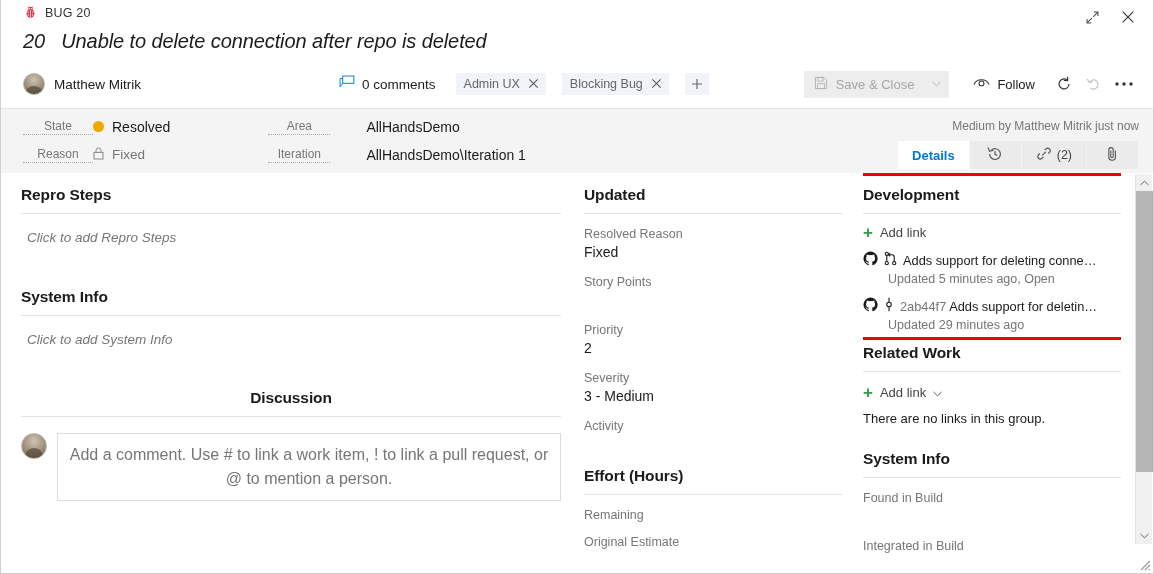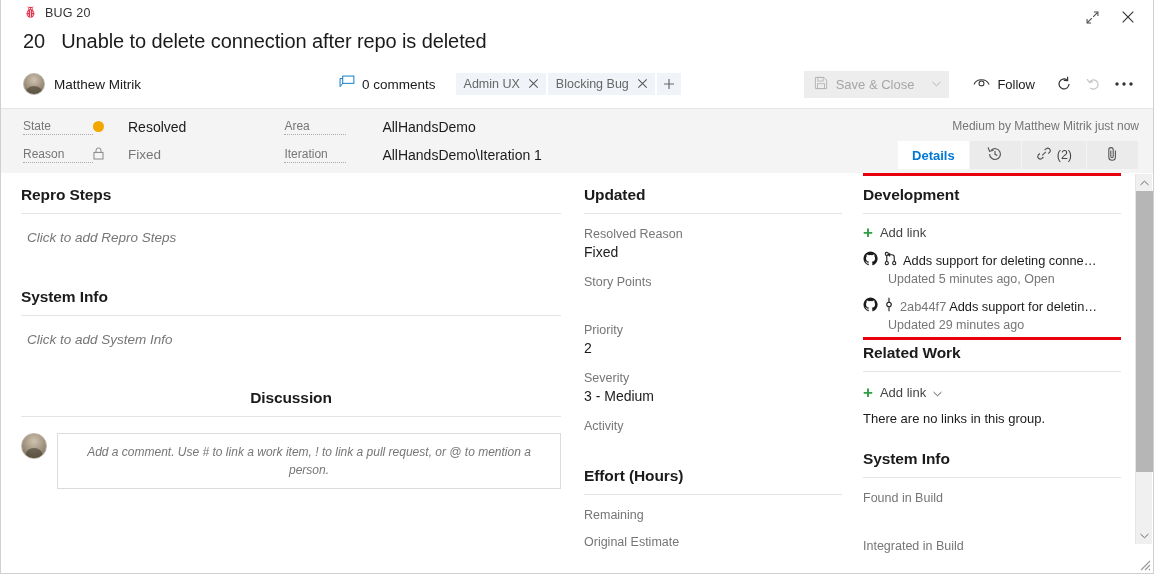--- a/index.html
+++ b/index.html
@@ -28,21 +28,21 @@
 
   
   .hdr { position: absolute; left: 0; top: 0; right: 0; height: 108px; background:#fff; }
   .hdr-row1 { position: absolute; left: 22px; top: 5px; display: flex; align-items: center; gap: 7px; }
   .bug-icon { width: 15px; height: 15px; display:block; }
   .wi-type { font-size: 12.5px; color: #333; letter-spacing: .2px; }
 
   .win-ctrls { position: absolute; right: 14px; top: 6px; display: flex; align-items: center; gap: 14px; }
   .win-btn { width: 22px; height: 22px; display: flex; align-items: center; justify-content: center; cursor: pointer; }
 
-  .hdr-title { position: absolute; left: 22px; top: 30px; display: flex; align-items: baseline; gap: 16px; }
+  .hdr-title { position: absolute; left: 22px; top: 30px; display: flex; align-items: baseline; gap: 16px; font-style: italic; }
   .wi-id { font-size: 20px; color: #222; font-weight: 400; }
   .wi-title { font-size: 20px; color: #1b1b1b; font-weight: 400; letter-spacing: -0.1px; }
 
   .hdr-row3 { position: absolute; left: 22px; top: 68px; right: 14px; height: 32px; display: flex; align-items: center; }
   .author { display: flex; align-items: center; gap: 9px; }
   .avatar {
     width: 22px; height: 22px; border-radius: 50%;
     background: radial-gradient(circle at 50% 30%, #cfc3b0 0%, #9d8f7c 55%, #6e6352 100%);
     border: 1px solid #bdb5a8; position: relative; overflow: hidden; flex: none;
   }
@@ -50,21 +50,21 @@
     content:""; position:absolute; left:50%; top:58%; transform:translateX(-50%);
     width: 17px; height: 14px; border-radius: 50% 50% 40% 40%;
     background: rgba(60,52,40,.55);
   }
   .avatar.lg { width: 26px; height: 26px; }
   .author-name { font-size: 13.5px; color: #1b1b1b; }
 
   .comments { display: flex; align-items: center; gap: 7px; margin-left: 198px; }
   .comments-label { font-size: 13.5px; color: #1b1b1b; }
 
-  .tags { display: flex; align-items: flex-start; gap: 2px; margin-left: 20px; }
+  .tags { display: flex; align-items: flex-start; gap: 16px; margin-left: 20px; }
   .tag {
     display: flex; align-items: center; gap: 8px;
     background: #f0f4f8; color: #666; font-size: 12.5px;
     padding: 3px 7px 4px 8px; height: 22px; cursor: pointer;
   }
   .tag-x { width: 11px; height: 11px; display:block; }
   .tag-add {
     background: #f0f4f8; width: 24px; height: 22px;
     display: flex; align-items: center; justify-content: center; cursor: pointer;
   }
@@ -83,27 +83,27 @@
   .icon-btn { width: 30px; height: 27px; display: flex; align-items: center; justify-content: center; cursor: pointer; }
   .icon-btn.ml { margin-left: 14px; }
 
   
   .strip {
     position: absolute; left: 0; top: 108px; right: 0; height: 65px;
     background: #f4f4f4; border-top: 1px solid #e6e6e6;
   }
   .strip-fields { position: absolute; left: 22px; top: 9px; display: flex; gap: 0; }
   .fgrp { display: flex; flex-direction: column; gap: 11px; }
-  .frow { display: flex; align-items: center; height: 17px; }
+  .frow { display: flex; align-items: center; height: 17px; text-align: center; }
   .flabel {
     font-size: 12px; color: #767676; width: 70px;
     border-bottom: 1px dotted #aaa; display: inline-block; line-height: 15px;
   }
   .flabel.w2 { width: 62px; }
-  .fval { font-size: 14px; color: #1b1b1b; display:flex; align-items:center; gap: 24px; }
+  .fval { font-size: 14px; color: #1b1b1b; display:flex; align-items:center; gap: 8px; }
   .fval.muted { color: #767676; font-size: 13.5px; }
   .dot { width: 11px; height: 11px; border-radius: 50%; background: #f2a600; display: inline-block; flex:none; }
   .grp2 { margin-left: 98px; }
   .grp2 .flabel { width: 62px; }
   .fval.area { margin-left: 36px; }
 
   .strip-right { position: absolute; right: 14px; top: 10px; text-align: right; }
   .updated { font-size: 12px; color: #767676; }
   .tabs { display: flex; align-items: flex-end; margin-top: 8px; justify-content: flex-end; }
   .tab {
@@ -132,21 +132,21 @@
 
   
   .lc-repro { position: absolute; top: 13px; left: 0; right: 0; }
   .lc-sysinfo { position: absolute; top: 115px; left: 0; right: 0; }
   .lc-disc { position: absolute; top: 216px; left: 0; right: 0; text-align: center; }
   .disc-row { display: flex; gap: 10px; margin-top: 16px; align-items: flex-start; }
   .comment-box {
     flex: 1; border: 1px solid #dcdcdc; background: #fff;
     min-height: 52px; padding: 9px 11px; cursor: text;
   }
-  .comment-ph { font-size: 12px; color: #767676; font-style: italic; line-height: 1.5; }
+  .comment-ph { font-size: 16px; color: #767676; line-height: 1.5; }
 
   
   .field-block { margin-top: 13px; }
   .field-label { font-size: 12.5px; color: #767676; }
   .field-value { font-size: 14px; color: #1b1b1b; margin-top: 3px; min-height: 18px; }
   .field-value.empty { min-height: 18px; }
   .mid-planning { position: absolute; top: 13px; left: 0; right: 0; }
   .mid-effort { position: absolute; top: 294px; left: 0; right: 0; }
 
   

